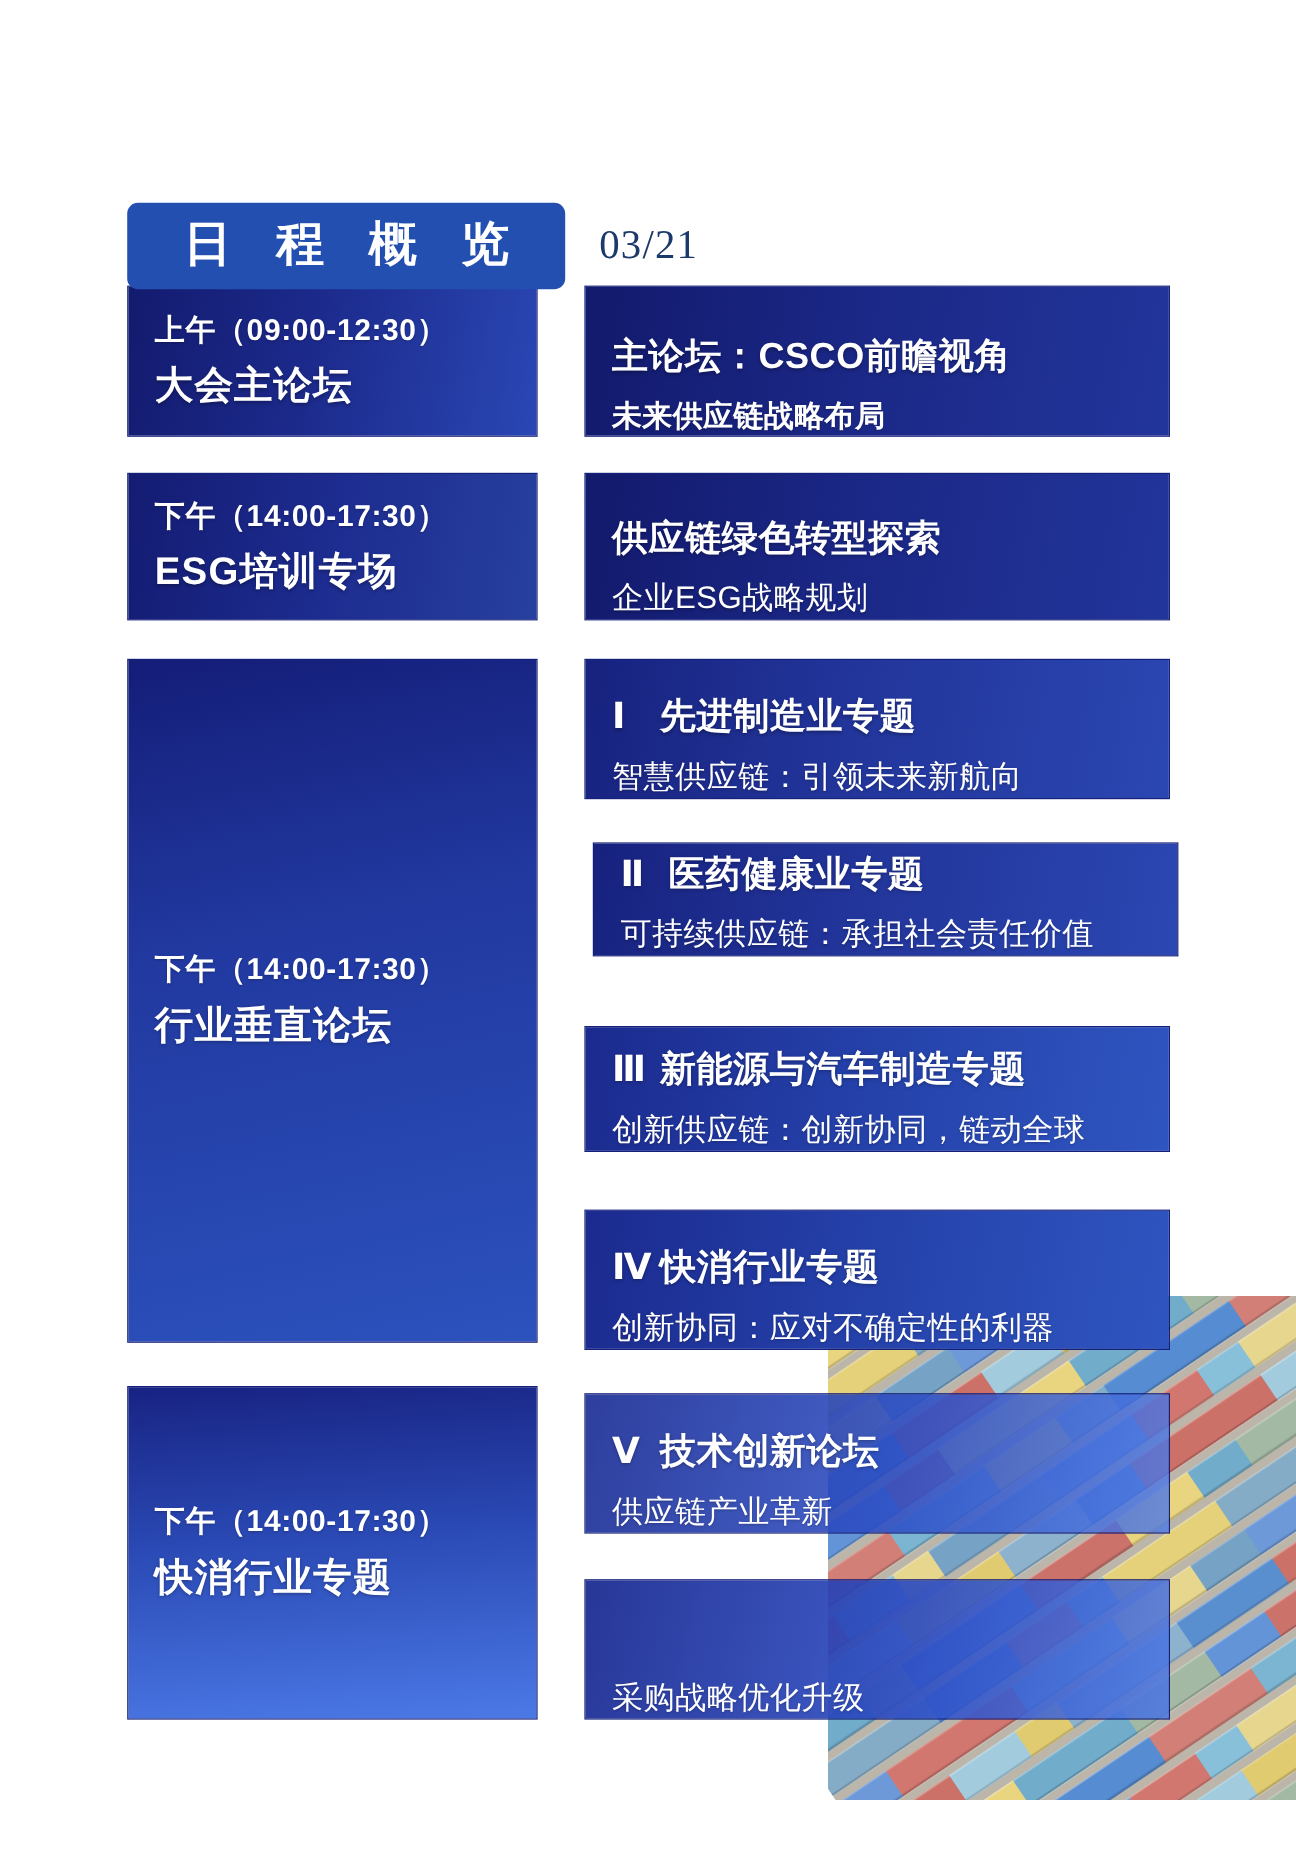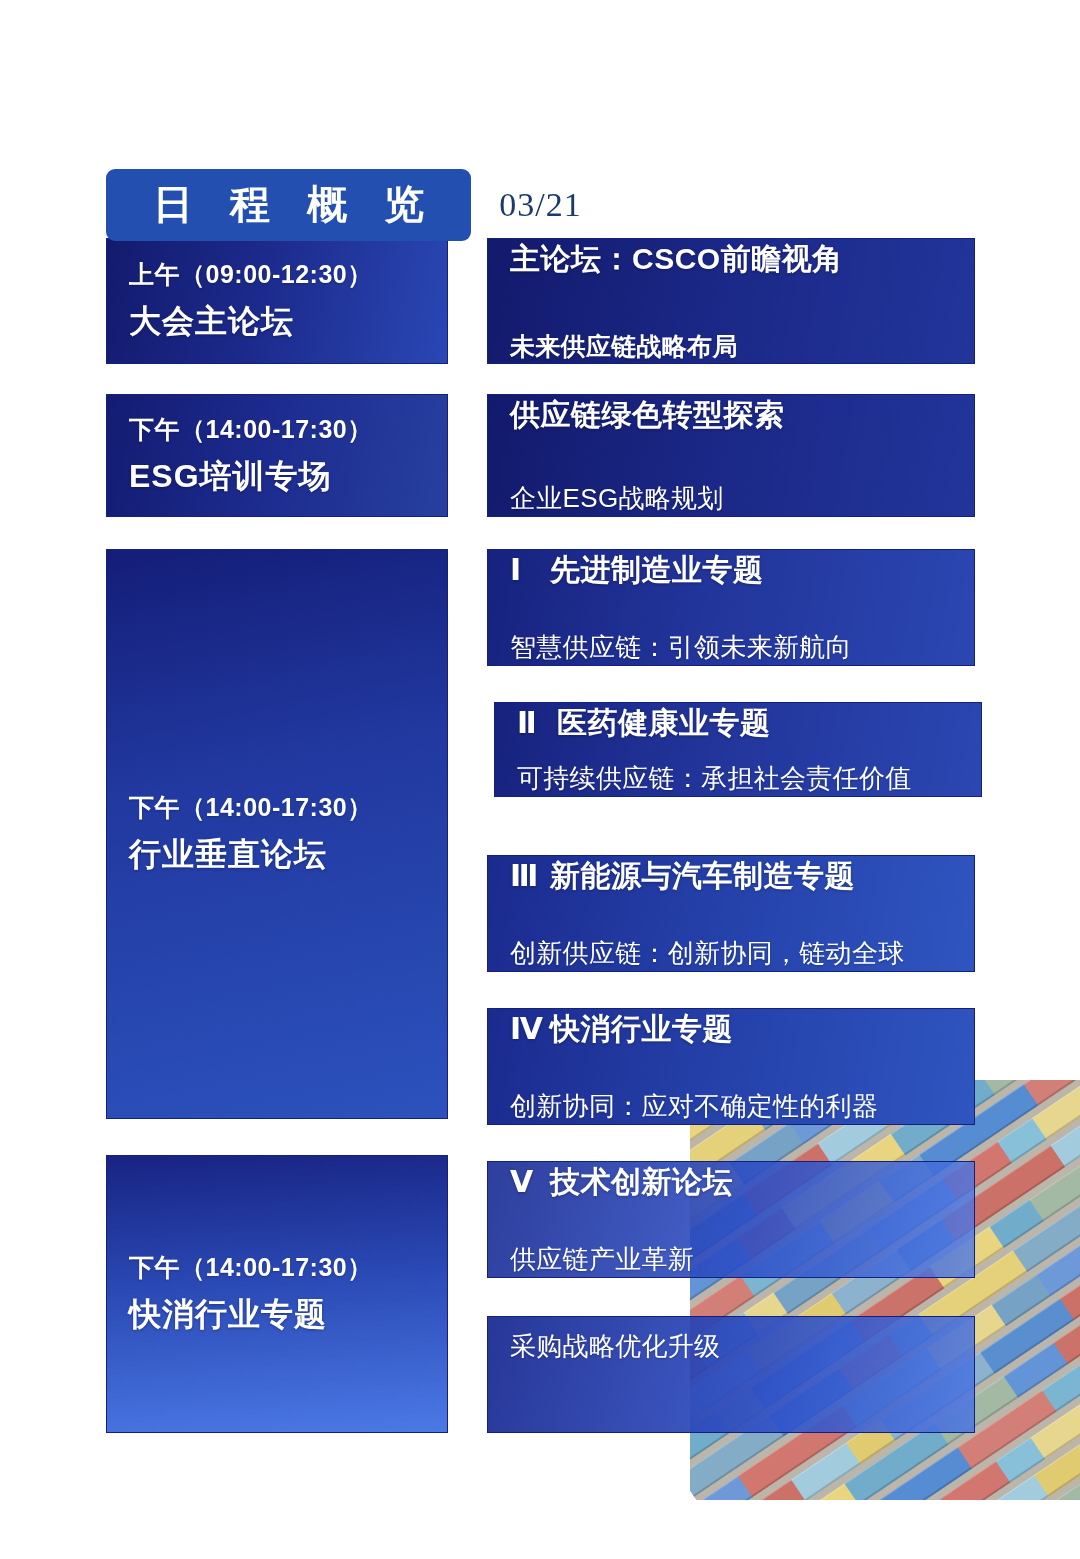--- a/index.html
+++ b/index.html
@@ -122,21 +122,21 @@
 
   .grad-h-dark   { background: linear-gradient(100deg, #131b6e 0%, #1c2a8c 45%, #2a47b4 100%); }
   .grad-h-dark2  { background: linear-gradient(100deg, #141c72 0%, #1d2c90 50%, #27409f 100%); }
   .grad-v-tall   { background: linear-gradient(168deg, #141d78 0%, #21389f 38%, #2c52bd 100%); }
   .grad-v-light  { background: linear-gradient(176deg, #182383 0%, #2a49b4 45%, #4b79e6 100%); }
 
   
   .card {
     display: flex;
     flex-direction: column;
-    justify-content: space-between;
+    justify-content: flex-end;
     padding-left: 22px;
     color: #ffffff;
   }
   .card .card-title {
     font-size: 30px;
     font-weight: bold;
     letter-spacing: .5px;
     text-shadow: 0 1px 3px rgba(0,0,0,.3);
     white-space: nowrap;
   }
@@ -255,21 +255,21 @@
     <div class="card-sub">智慧供应链：引领未来新航向</div>
   </div>
 
   <div class="slot card card-mid" style="left:494px; top:702px; width:488px; height:95px;">
     <div class="card-title">
       <span class="num">Ⅱ</span><span>医药健康业专题</span>
     </div>
     <div class="card-sub">可持续供应链：承担社会责任价值</div>
   </div>
 
-  <div class="slot card card-blue" style="left:487px; top:855px; width:488px; height:117px;">
+  <div class="slot card card-blue" style="left:487px; top:855px; width:488px; height:105px;">
     <div class="card-title">
       <span class="num">Ⅲ</span><span>新能源与汽车制造专题</span>
     </div>
     <div class="card-sub">创新供应链：创新协同，链动全球</div>
   </div>
 
   <div class="slot card card-blue" style="left:487px; top:1008px; width:488px; height:117px;">
     <div class="card-title">
       <span class="num">Ⅳ</span><span>快消行业专题</span>
     </div>

